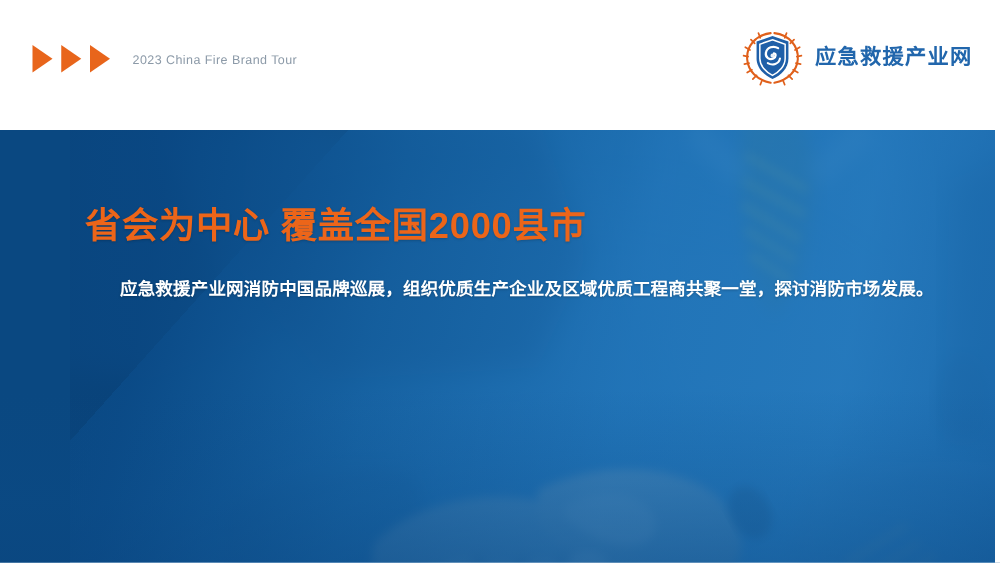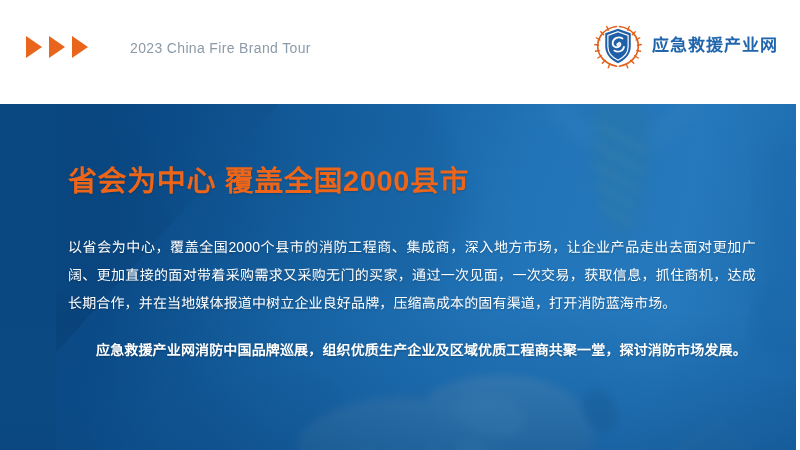--- a/index.html
+++ b/index.html
@@ -43,26 +43,25 @@
   .title-main {
     font-size:25px;
     font-weight:bold;
     color:#2166AC;
     letter-spacing:0.2px;
     line-height:1.12;
     white-space:nowrap;
   }
   .title-main .yr { letter-spacing:-0.4px; }
   .title-sub {
-    font-size:14px;
+    font-size:10px;
     color:#8C9AA8;
     letter-spacing:0.35px;
     margin-top:4px;
     white-space:nowrap;
-    margin-left:24px;
   }
 
   
   .header-logo {
     position:absolute; right:22px; top:50%;
     transform:translateY(-50%);
     display:flex; align-items:center; gap:10px;
   }
   .logo-mark { width:48px; height:48px; display:block; }
   .logo-text { display:flex; flex-direction:column; }
@@ -310,19 +309,18 @@
 
       <ellipse cx="430" cy="200" rx="300" ry="150" fill="#2E80C6" opacity="0.14" filter="url(#soft20)"></ellipse>
     </svg>
 
     <div class="hero-tint"></div>
     <div class="hero-left-block"></div>
     <div class="hero-bottom-fade"></div>
 
     <div class="hero-content">
       <div class="headline">省会为中心 覆盖全国2000县市</div>
-      <div class="body-copy">以省会为中心，覆盖全国2000个县市的消防工程商、集成商，深入地方市场，让企业产品走出去面对更加广阔、更加直接的面对带着采购需求又采购无门的买家，通过一次见面，一次交易，获取信息，抓住商机，达成长期合作，并在当地媒体报道中树立企业良好品牌，压缩高成本的固有渠道，打开消防蓝海市场。</div>
       <div class="closing-copy">应急救援产业网消防中国品牌巡展，组织优质生产企业及区域优质工程商共聚一堂，探讨消防市场发展。</div>
     </div>
 
   </div>
 
 </div>
 
 </body></html>

